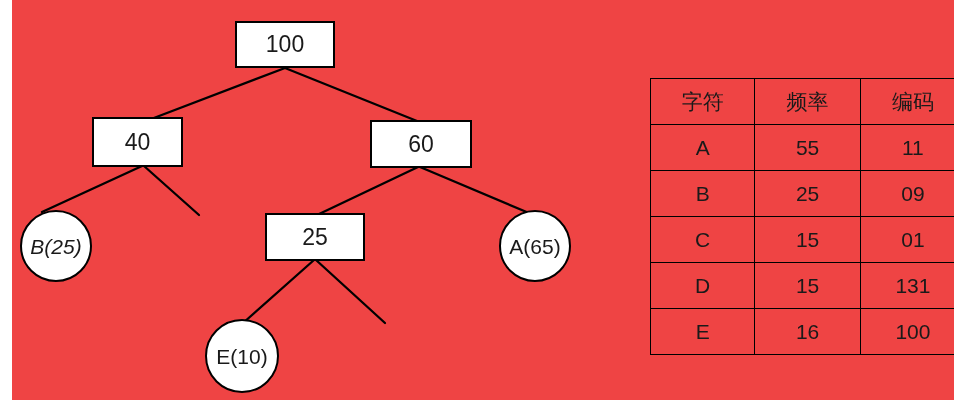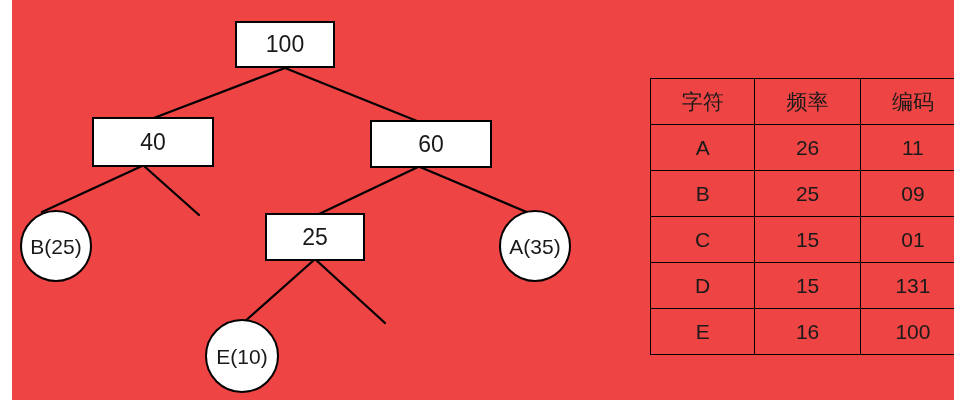--- a/index.html
+++ b/index.html
@@ -37,25 +37,25 @@
     white-space: nowrap;
   }
   .rect-node { border-width: 2px; }
   .circle-node {
     border-radius: 50%;
     border-width: 2px;
     font-size: 21px;
   }
   
   .n100 { left: 223px; top: 21px;  width: 100px; height: 47px; }
-  .n40  { left: 80px;  top: 117px; width: 122px; height: 50px; }
-  .n60  { left: 358px; top: 120px; width: 122px; height: 48px; }
+  .n40  { left: 80px;  top: 117px; width: 91px; height: 50px; }
+  .n60  { left: 358px; top: 120px; width: 102px; height: 48px; }
   .n25  { left: 253px; top: 213px; width: 100px; height: 48px; }
   
-  .leafB { left: 8px;   top: 210px; width: 72px; height: 72px; }
+  .leafB { left: 8px;   top: 210px; width: 72px; height: 72px; font-style: italic; }
   .leafC { left: 162px; top: 209px; width: 72px; height: 72px; }
   .leafA { left: 487px; top: 210px; width: 72px; height: 72px; }
   .leafE { left: 193px; top: 319px; width: 74px; height: 74px; text-align: right; }
   .leafD { left: 341px; top: 320px; width: 72px; height: 72px; }
 
   
   .code-table {
     position: absolute;
     left: 638px;
     top: 78px;
@@ -91,35 +91,35 @@
       <line x1="304" y1="260" x2="373" y2="323"></line>
     </g>
   </svg>
 
   <div class="node rect-node n100">100</div>
   <div class="node rect-node n40">40</div>
   <div class="node rect-node n60">60</div>
   <div class="node rect-node n25">25</div>
 
   <div class="node circle-node leafB">B(25)</div>
-  <div class="node circle-node leafA">A(35)</div>
+  <div class="node circle-node leafA">A(65)</div>
   <div class="node circle-node leafE">E(10)</div>
 
   <table class="code-table">
     <thead>
       <tr>
         <th class="col-char">字符</th>
         <th class="col-freq">频率</th>
         <th class="col-code">编码</th>
       </tr>
     </thead>
     <tbody>
       <tr>
         <td>A</td>
-        <td>26</td>
+        <td>55</td>
         <td>11</td>
       </tr>
       <tr>
         <td>B</td>
         <td>25</td>
         <td>09</td>
       </tr>
       <tr>
         <td>C</td>
         <td>15</td>

